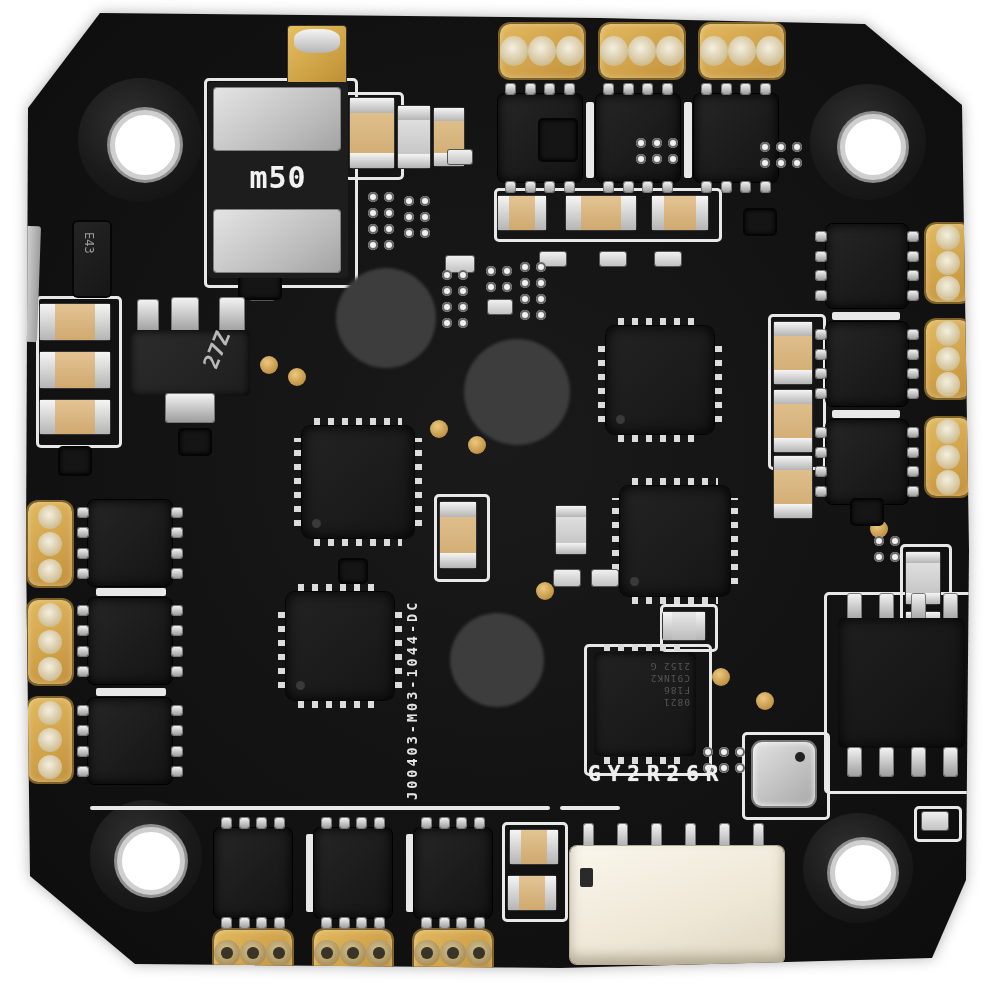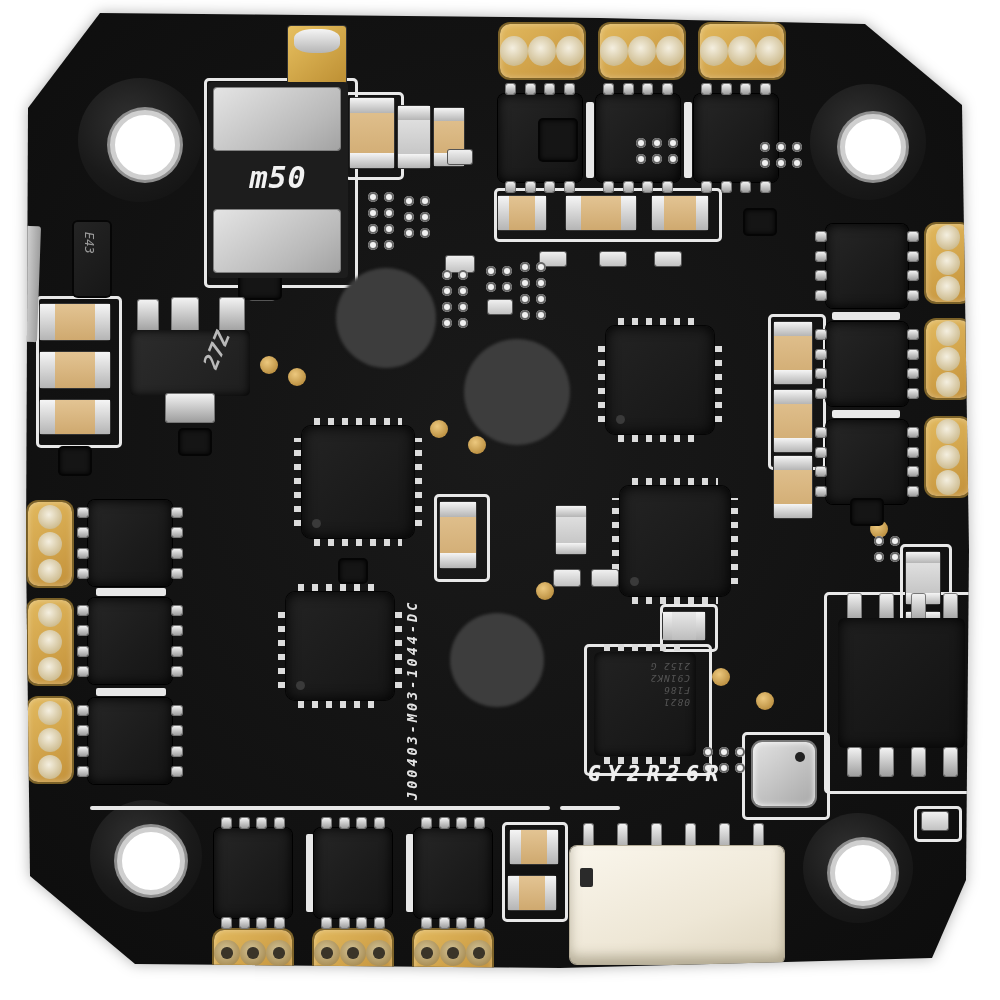--- a/index.html
+++ b/index.html
@@ -1,20 +1,20 @@
 <!DOCTYPE html>
 <html><head>
 <meta charset="utf-8">
 <style>
   html,body{margin:0;padding:0;background:#ffffff;}
   #stage{position:relative;width:1000px;height:1000px;background:#ffffff;overflow:hidden;
          font-family:"DejaVu Sans Mono", monospace;}
   .abs{position:absolute;}
   #board-wrap{position:absolute;left:0;top:0;width:1000px;height:1000px;
-              filter:drop-shadow(0 0 7px rgba(0,0,0,.30));font-style:italic;}
+              filter:drop-shadow(0 0 7px rgba(0,0,0,.30));}
   #board{position:absolute;left:0;top:0;width:1000px;height:1000px;
          background:radial-gradient(circle at 50% 45%, #1a1a1a 0%, #121212 55%, #0c0c0c 100%);
          clip-path:polygon(10% 1.3%, 60% 1.8%, 86.5% 2.4%, 96.2% 10.5%, 96.9% 55%, 96.6% 88%,
                            93.2% 95.8%, 56% 96.8%, 13.5% 96.4%, 3% 87.6%, 2.6% 55%, 2.8% 10.8%);}
   
   .grommet{border-radius:50%;background:radial-gradient(circle at 42% 36%, #313131, #1a1a1a 55%, #101010 100%);}
   .holewhite{border-radius:50%;background:#ffffff;border:5px solid #cfcfcf;box-shadow:0 0 0 3px #8f8f8f;}
   
   .padgroup{background:linear-gradient(145deg,#e2b95e,#c3913a);border-radius:10px;
             display:flex;align-items:center;justify-content:space-evenly;

